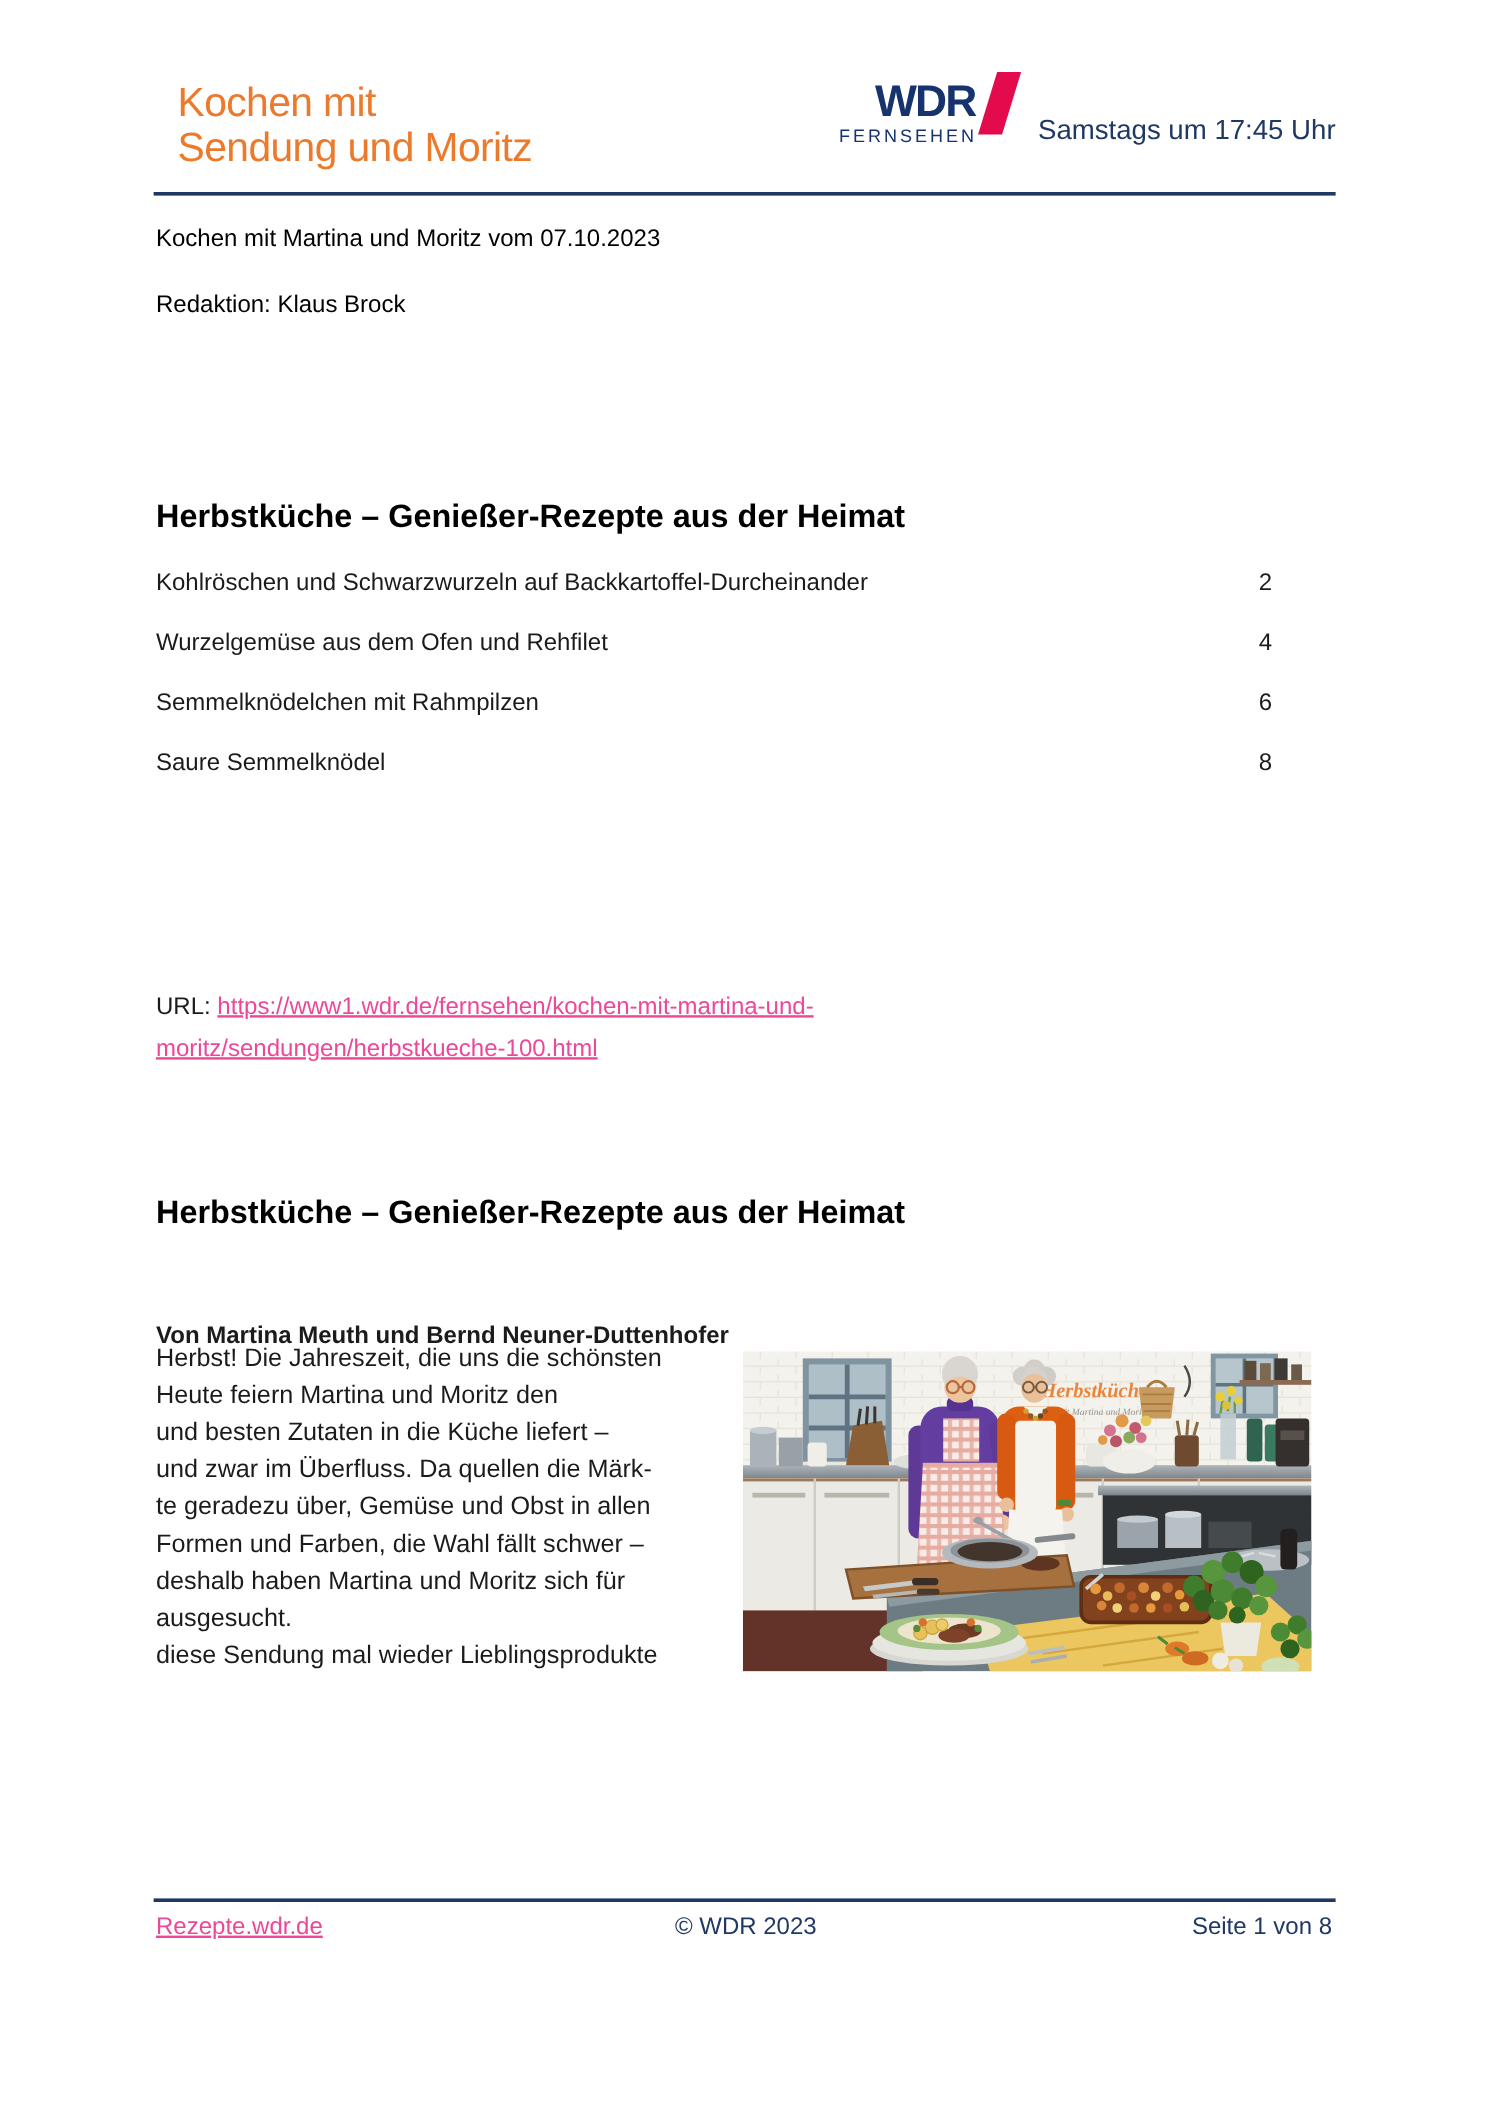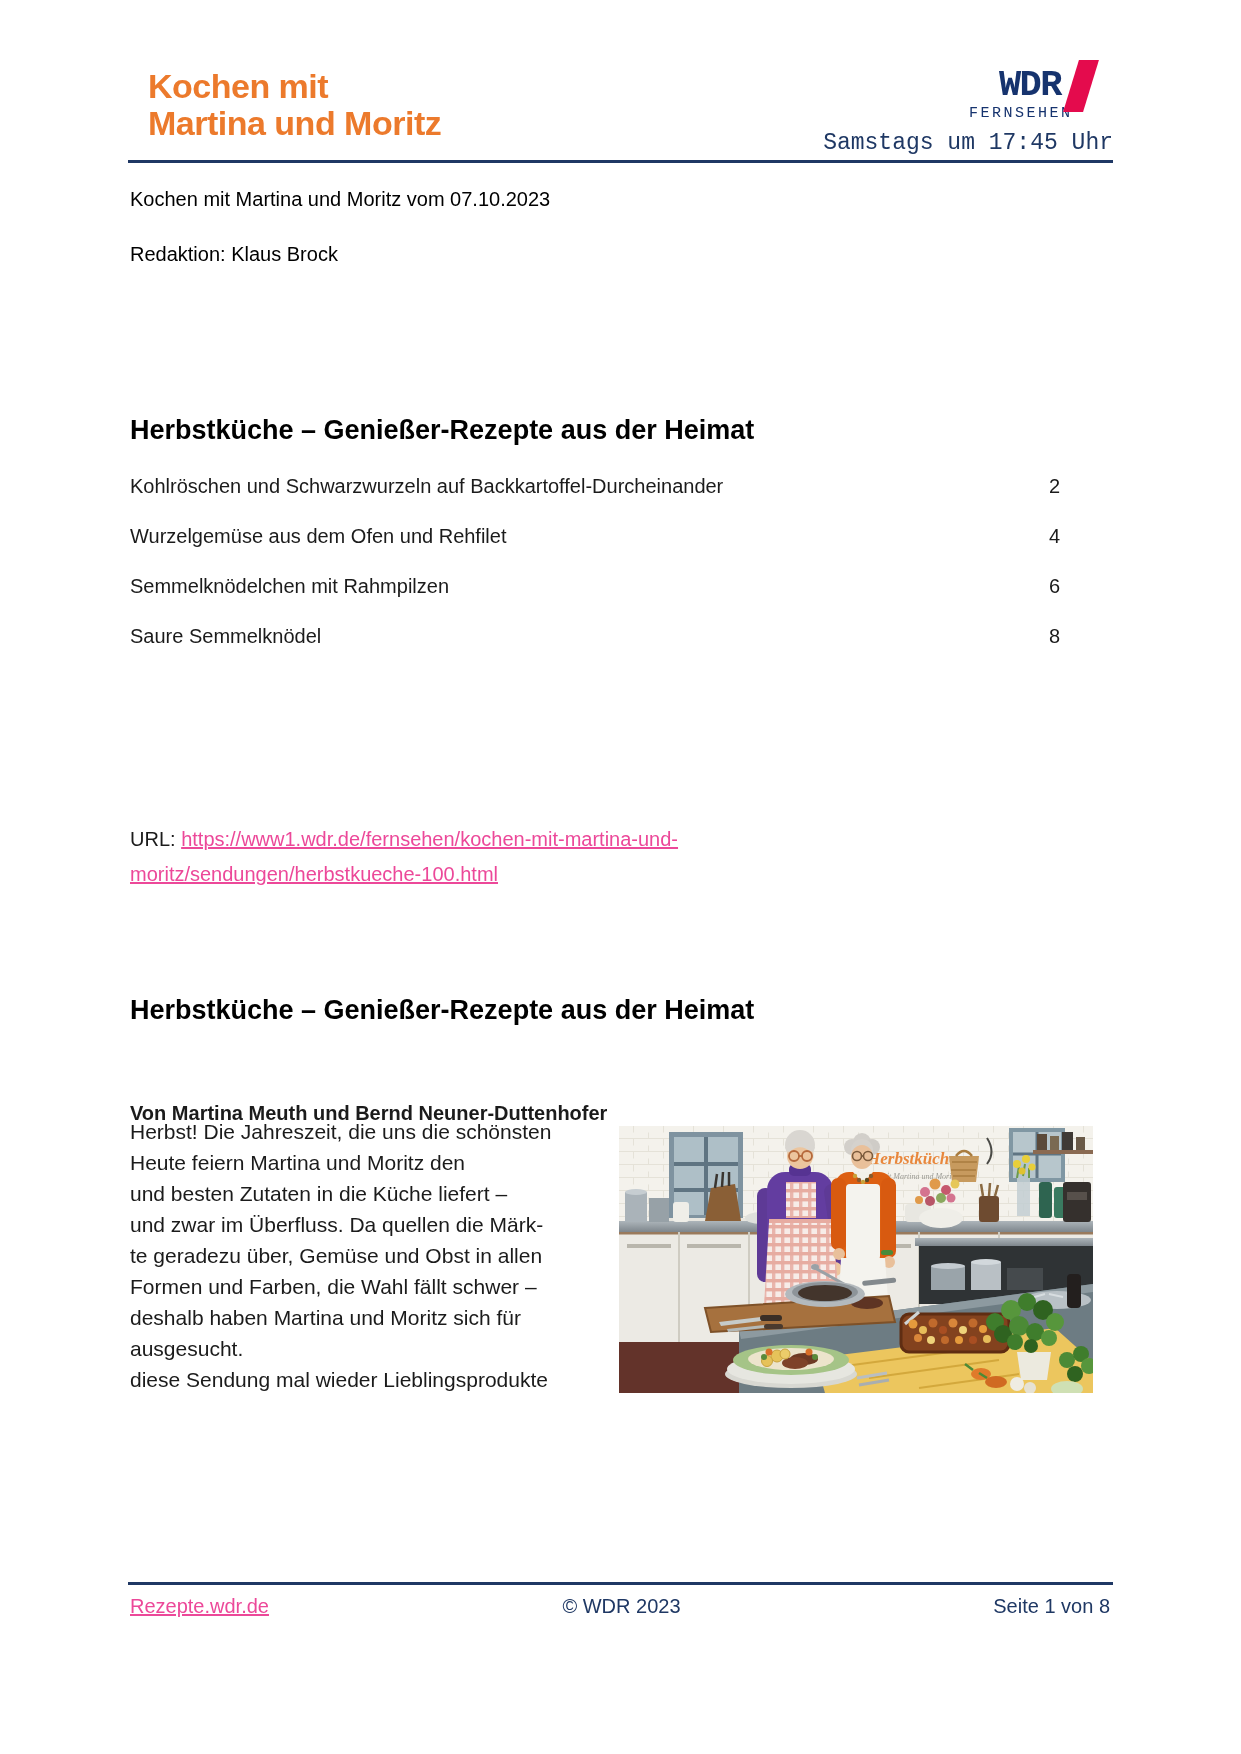--- a/index.html
+++ b/index.html
@@ -8,26 +8,26 @@
     width:1241px;height:1754px;
     background:#ffffff;
     font-family:"Liberation Sans", sans-serif;
     color:#1b1b1b;
     overflow:hidden;
     margin:0 auto;
   }
   
   .show-logo{
     position:absolute;left:148px;top:68px;
-    color:#EC7A2C;font-weight:bold;
+    color:#EC7A2C;font-weight:normal;
     font-size:34px;line-height:37px;letter-spacing:-0.5px;
   }
   .header-right{
     position:absolute;top:60px;right:128px;
-    display:flex;flex-direction:column;align-items:flex-end;font-family:Liberation Mono, monospace;
+    display:flex;flex-direction:row;align-items:flex-end;
   }
   .wdr-block{display:flex;flex-direction:column;align-items:flex-start;margin-right:22px;}
   .wdr-row{display:flex;align-items:flex-end;}
   .wdr-wordmark{
     color:#16336E;font-weight:bold;font-size:37px;line-height:34px;letter-spacing:-1.5px;
   }
   .wdr-slash{
     width:20px;height:52px;background:#E40B4D;
     transform:skewX(-17deg);
     margin-left:10px;margin-bottom:-10px;
@@ -67,21 +67,21 @@
   .footer-center{position:absolute;left:130px;top:1594px;width:983px;text-align:center;font-size:20px;line-height:24px;color:#1F3864;}
   .footer-right{position:absolute;right:131px;top:1594px;font-size:20px;line-height:24px;color:#1F3864;}
 </style>
 </head>
 <body>
 
 <div class="page">
 
   <div class="show-logo">
     <div>Kochen mit</div>
-    <div>Martina und Moritz</div>
+    <div>Sendung und Moritz</div>
   </div>
 
   <div class="header-right">
     <div class="wdr-block">
       <div class="wdr-row">
         <span class="wdr-wordmark">WDR</span>
         <span class="wdr-slash"></span>
       </div>
       <span class="wdr-fernsehen">FERNSEHEN</span>
     </div>

